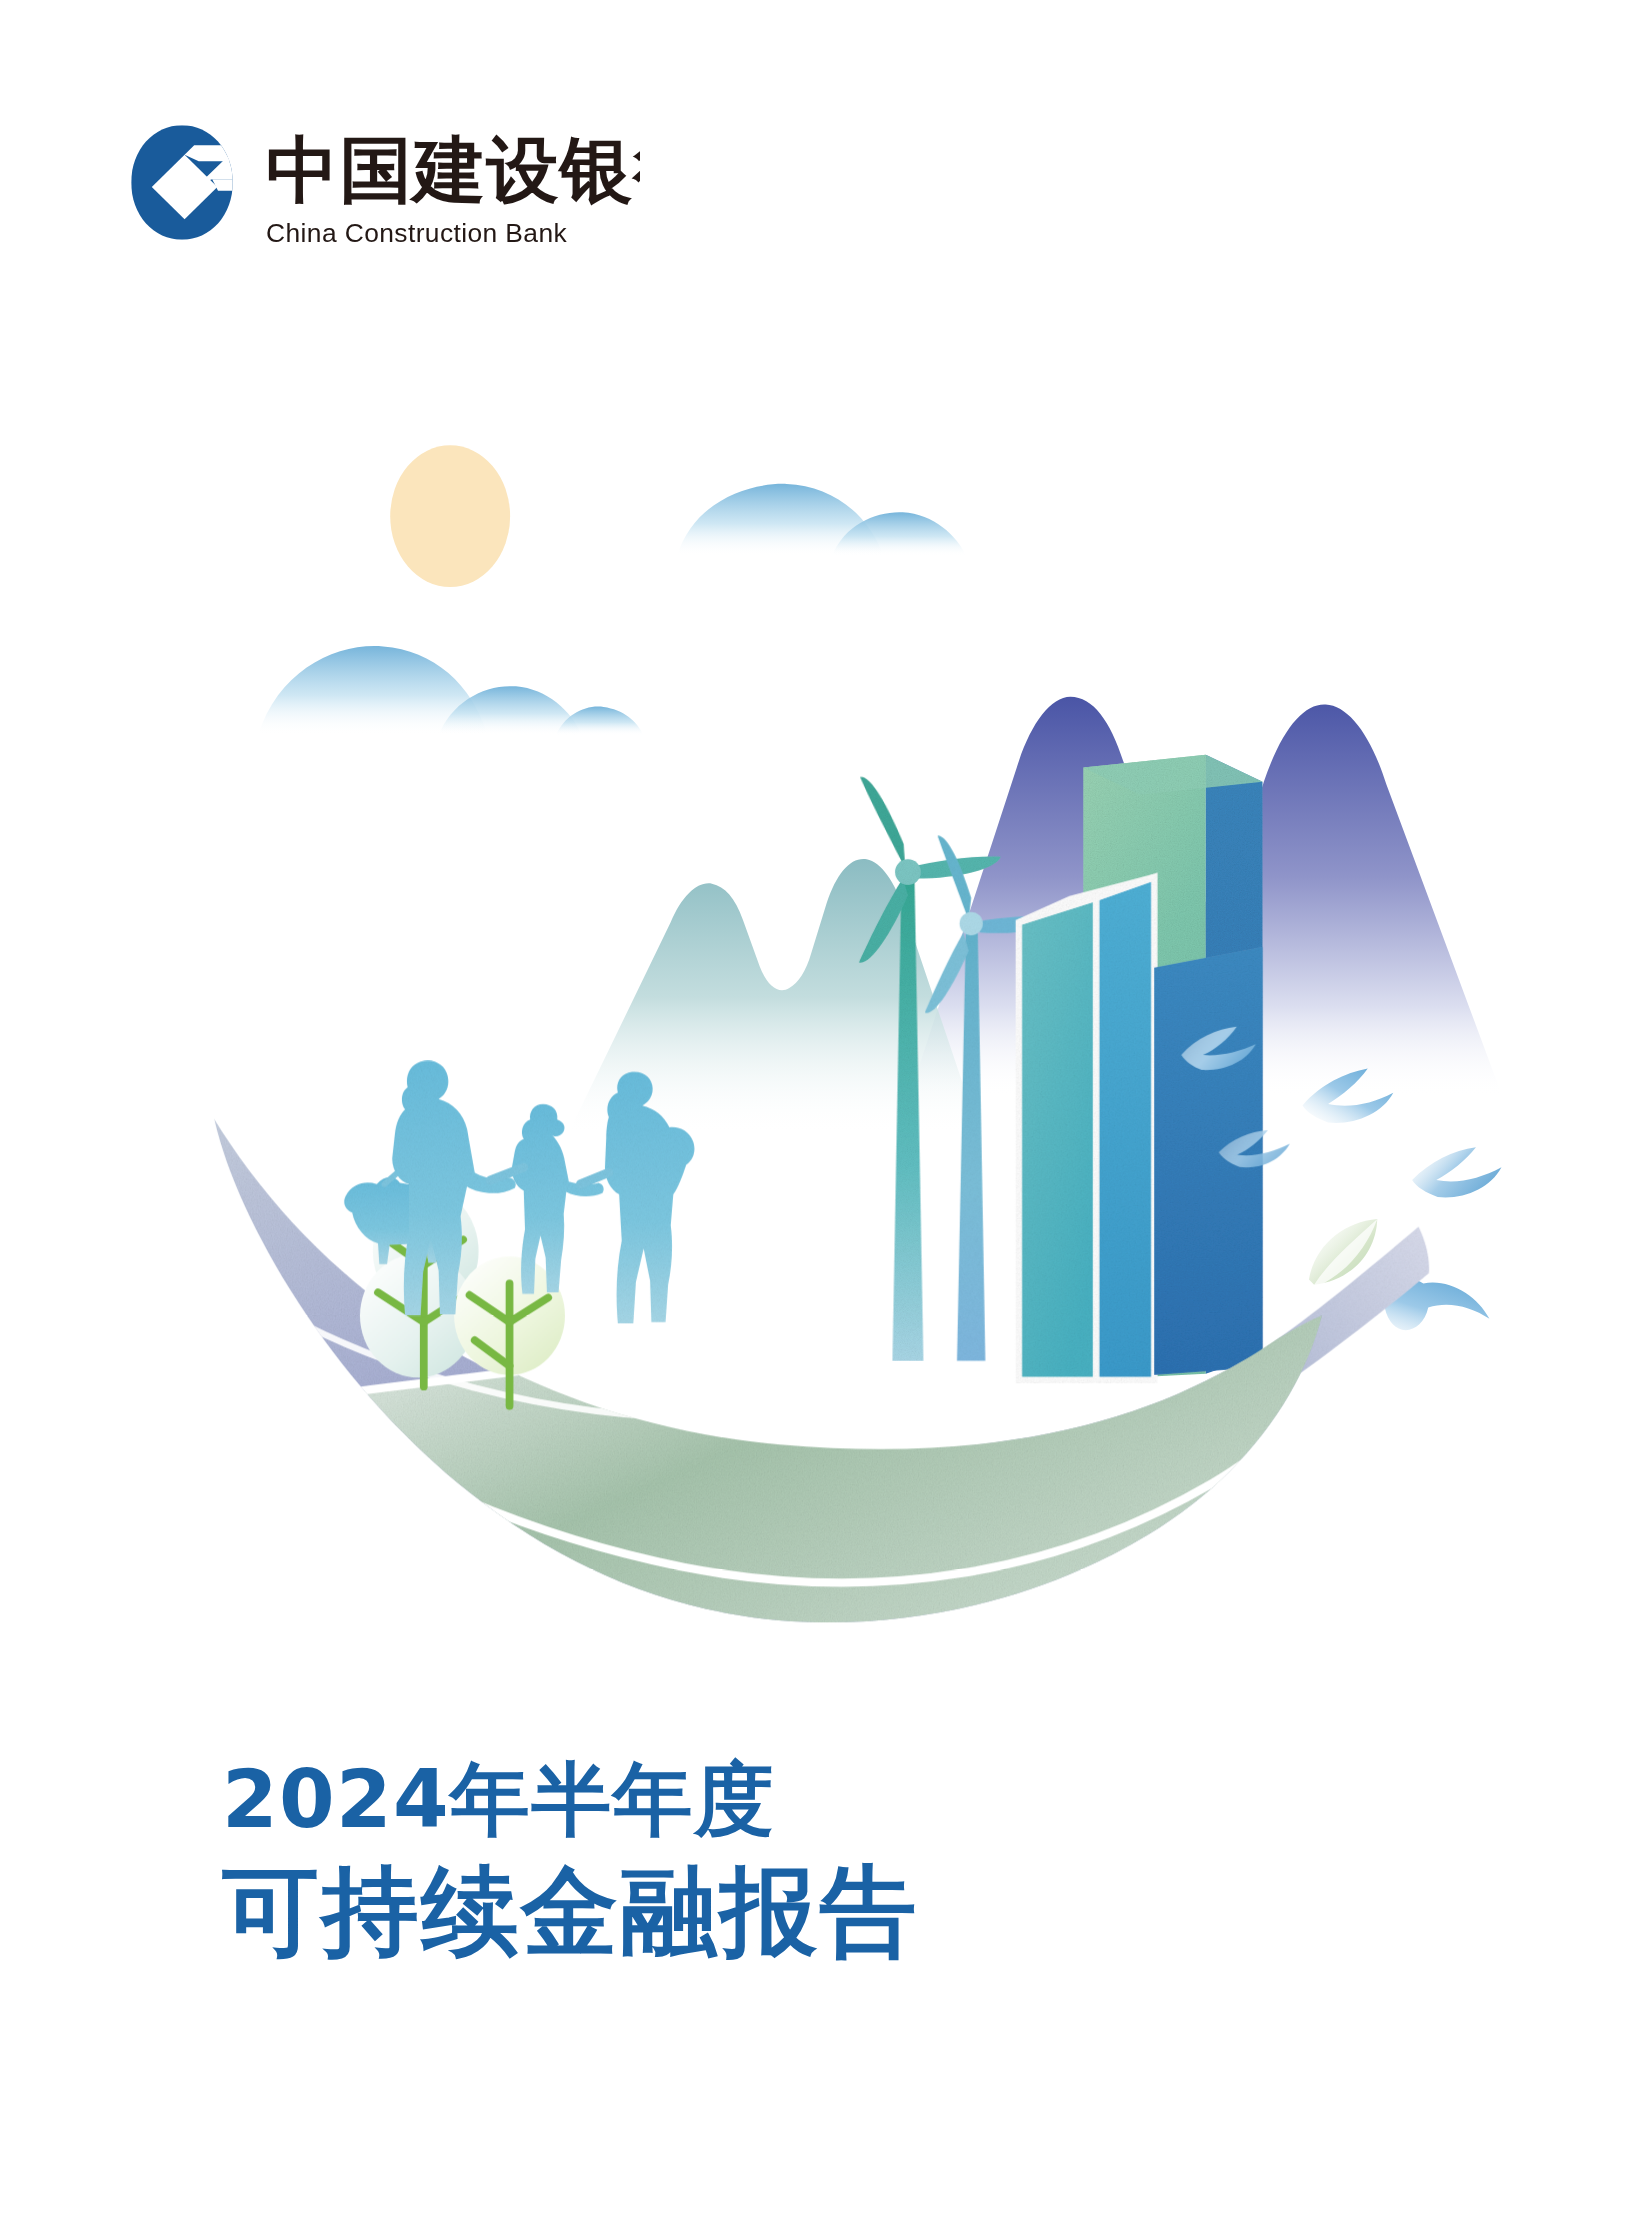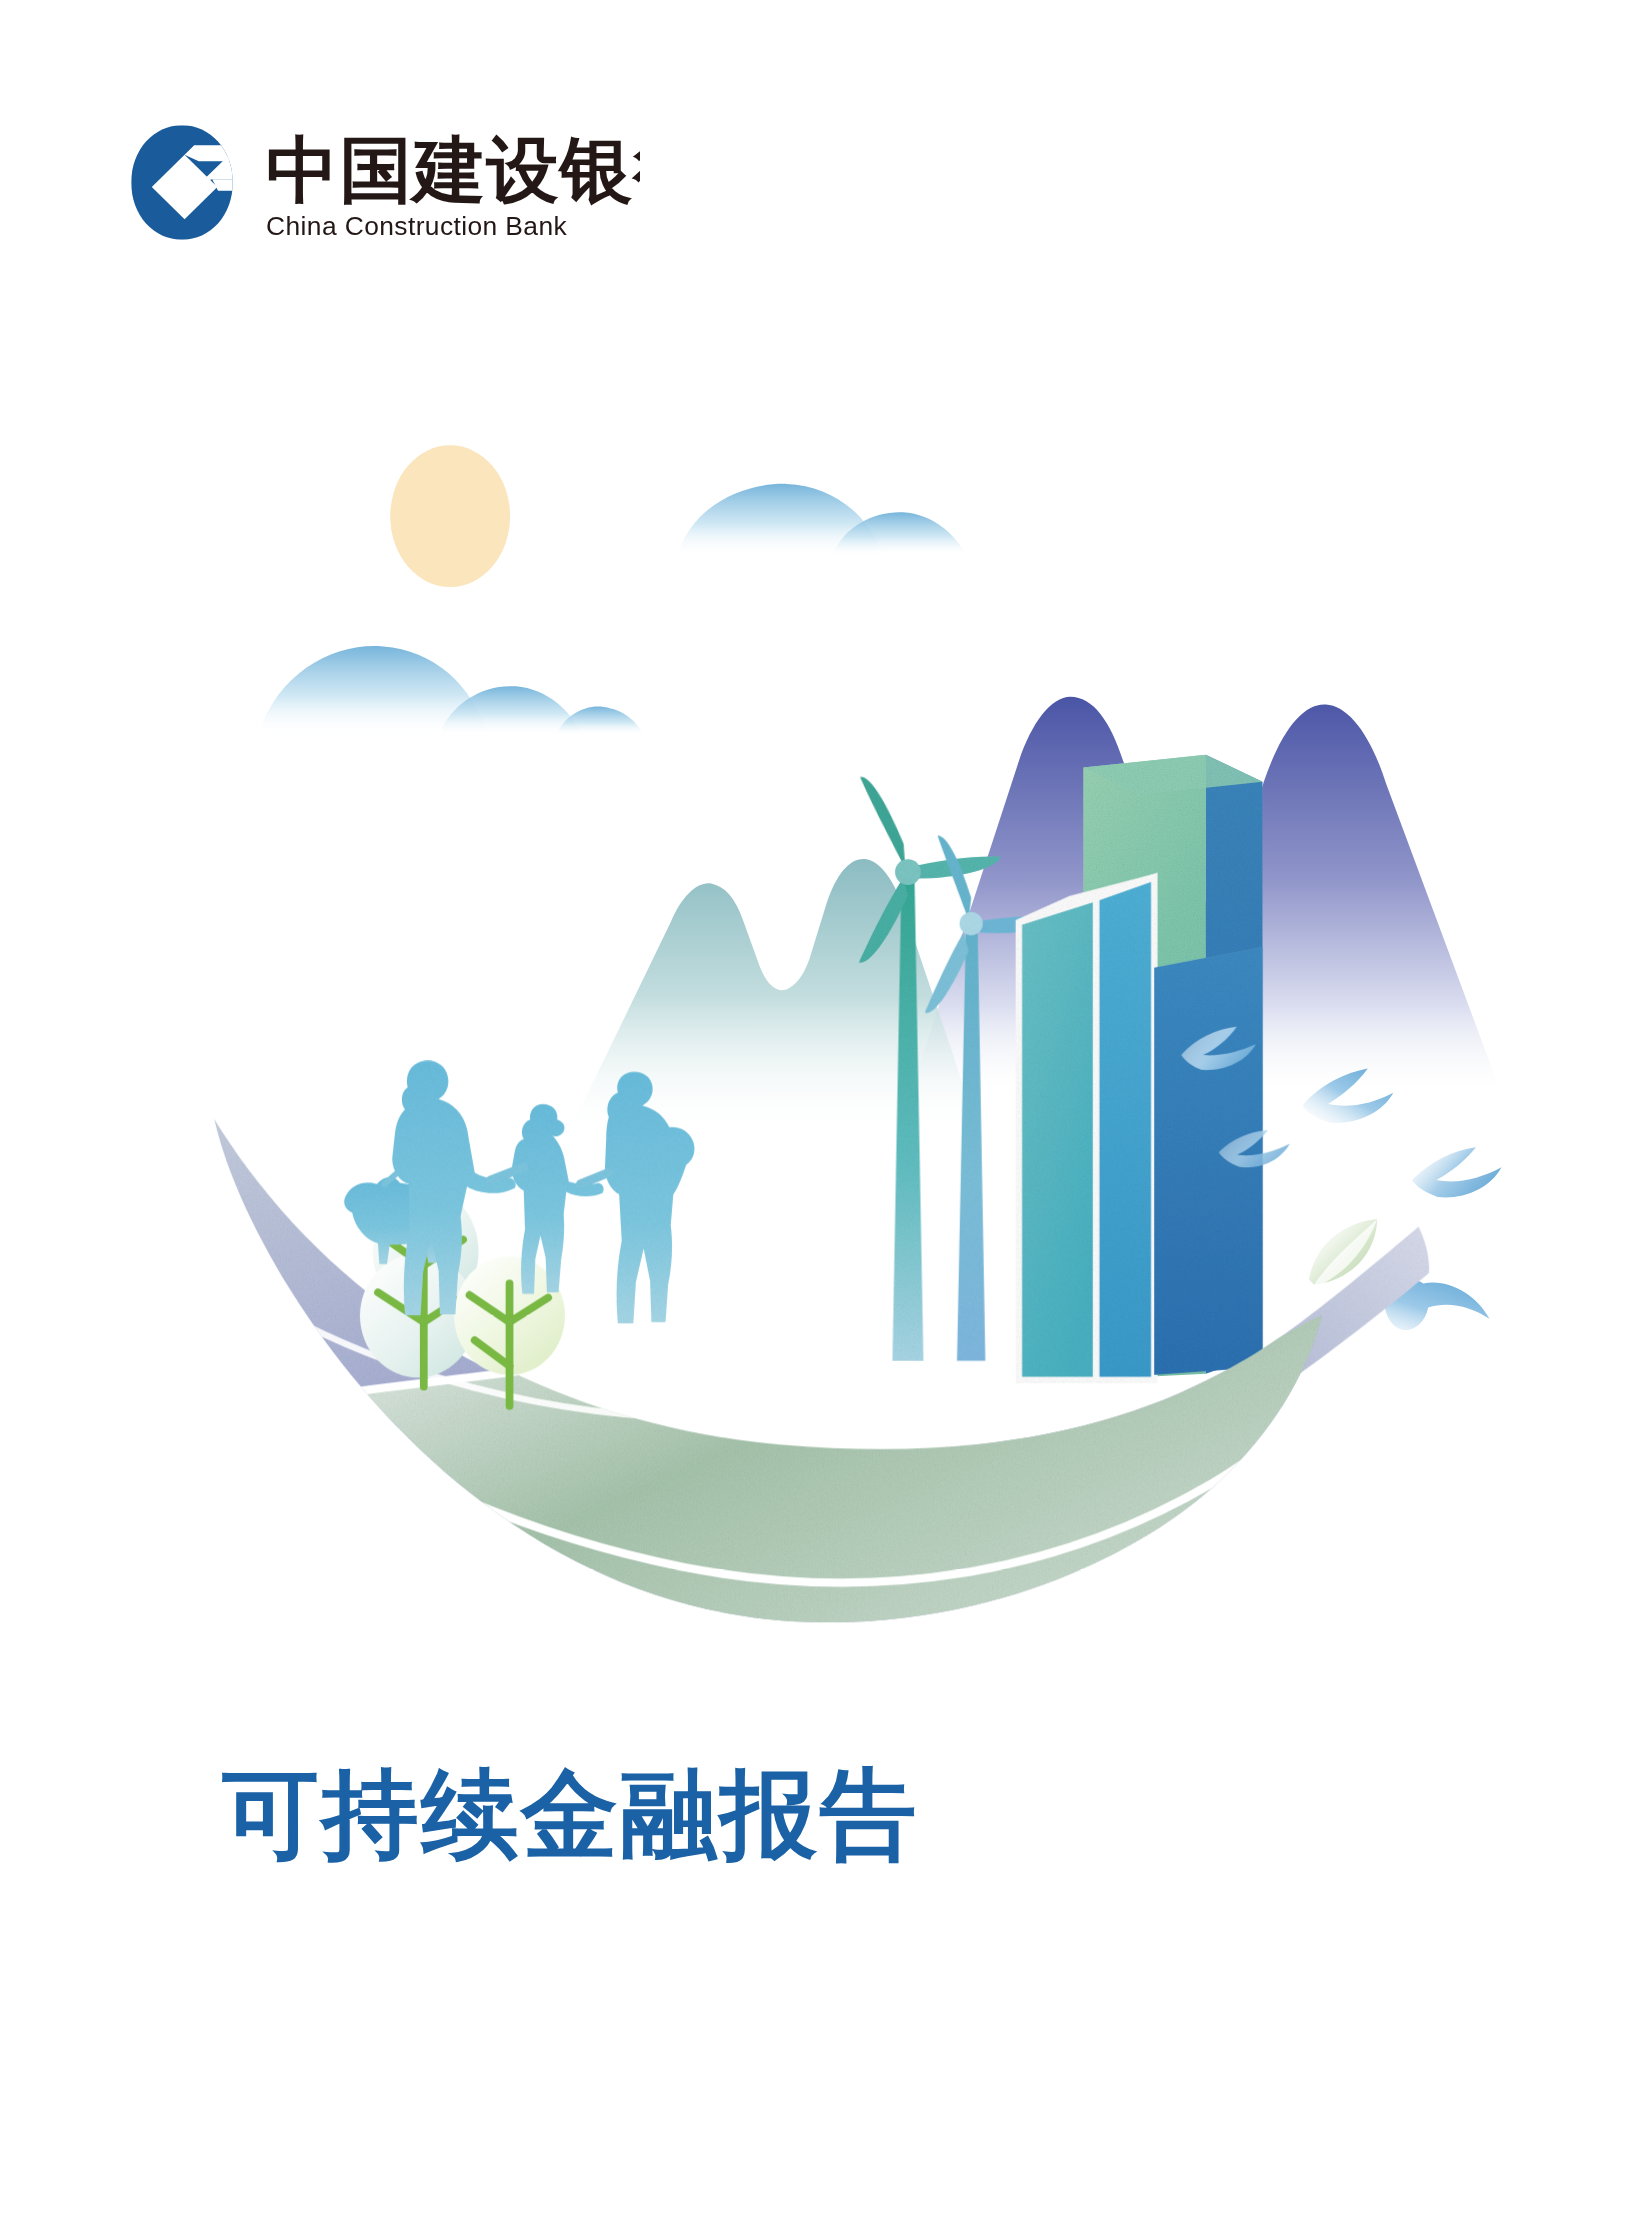--- a/index.html
+++ b/index.html
@@ -33,21 +33,21 @@
     flex-direction: column;
     justify-content: flex-start;
     padding-top: 3.9px;
   }
   .logo-cn { height: 83px; width: 374px; }
   .logo-en {
     font-size: 26.4px;
     letter-spacing: 0.4px;
     color: #231815;
     font-weight: 500;
-    margin-top: 0;
+    margin-top: 7px;
     white-space: nowrap;
     font-family: "Liberation Sans", sans-serif;
   }
 
   
   .illustration {
     position: absolute;
     left: 0;
     top: 413px;
     width: 1645px;
@@ -496,17 +496,18 @@
                    L940 1124
                    C 940 1110 942 1098 944 1092 Z" fill="url(#figG)"></path>
           <path d="M944 1178 L900 1196" stroke="#7ec6e0" stroke-width="14" stroke-linecap="round" fill="none"></path>
         </g>
       </g>
 
     </svg>
   </div>
 
   <div class="title-block">
+    <div class="title-line title-line-1">2024年半年度</div>
     <div class="title-line title-line-2">可持续金融报告</div>
   </div>
 
 </div>
 
 
 </body></html>

